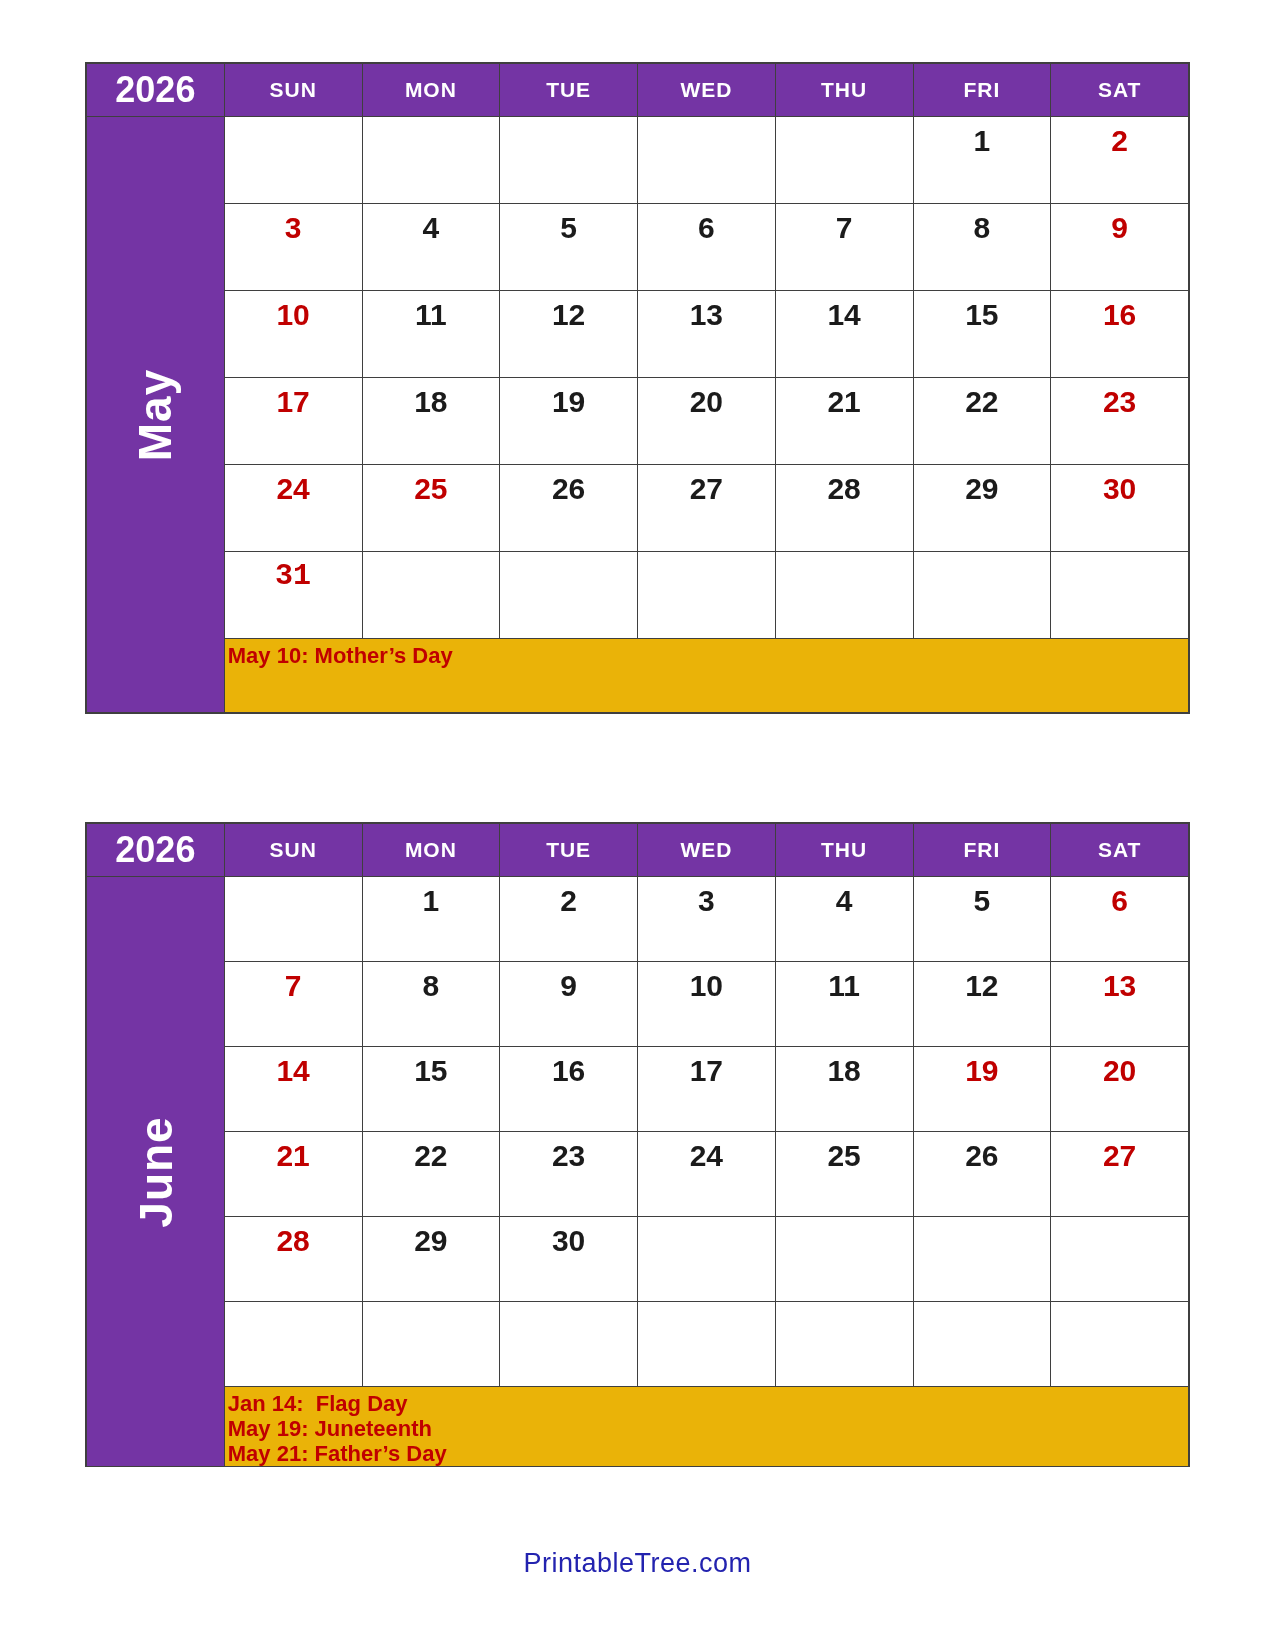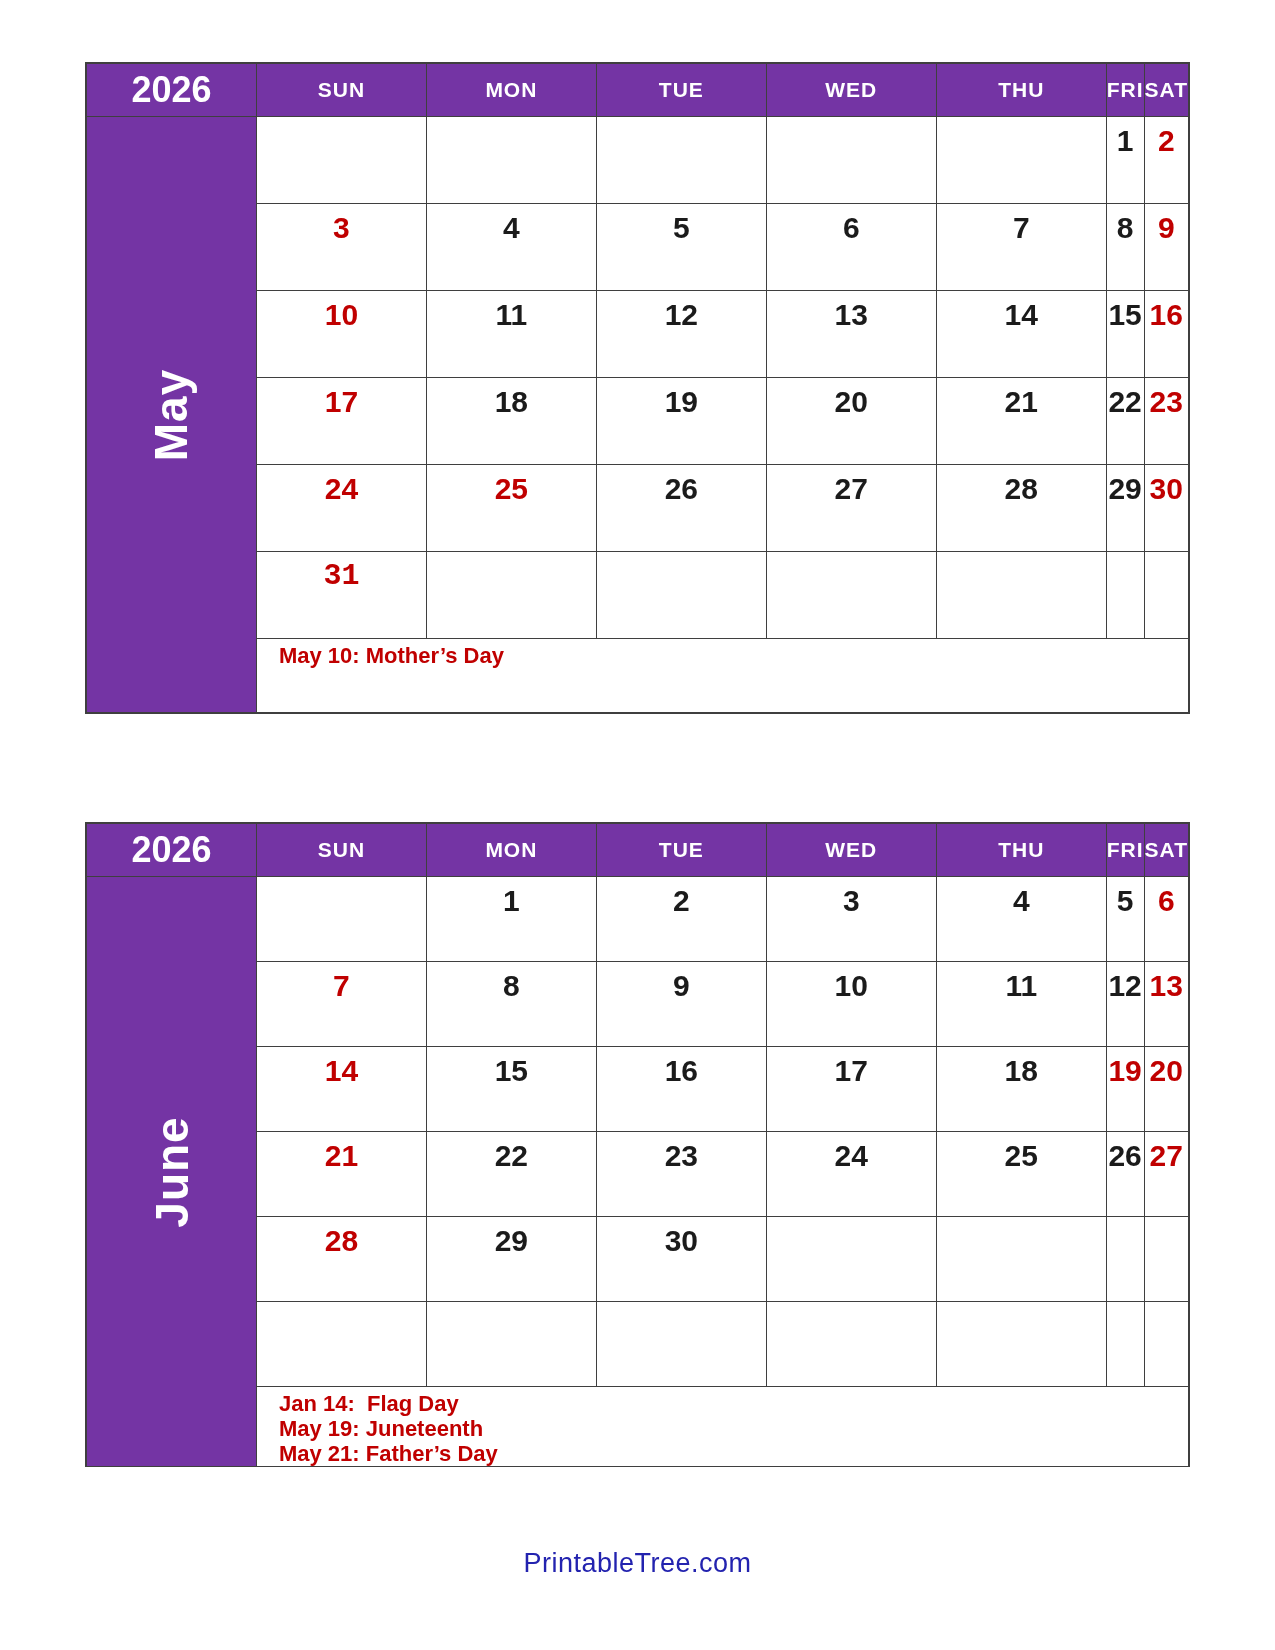--- a/index.html
+++ b/index.html
@@ -4,21 +4,21 @@
 <style>
   * { margin:0; padding:0; box-sizing:border-box; }
   html,body { background:#ffffff; }
   body {
     width:1275px; height:1650px; position:relative;
     font-family:"Liberation Sans", sans-serif;
     overflow:hidden;
   }
   .calendar {
     position:absolute; left:85px; width:1105px;
-    display:grid; grid-template-columns:repeat(6,1fr);
+    display:grid; grid-template-columns:repeat(8,1fr);
     gap:1px; background:var(--grid,#3F3F3F);
     border:2px solid var(--grid,#3F3F3F);
   }
   .calendar.cal-0 { top:62px;  height:652px; grid-template-rows:52px repeat(6,86px) 1fr; }
   .calendar.cal-1 { top:822px; height:645px; grid-template-rows:52px repeat(6,84px) 1fr; }
 
   .year-cell {
     grid-column:1; grid-row:1;
     background:var(--purple,#7434A4); color:#fff;
     font-size:36px; font-weight:bold;
@@ -39,22 +39,22 @@
     color:#fff; font-size:46px; font-weight:bold; letter-spacing:1px;
     transform:rotate(-90deg); white-space:nowrap;
   }
   .date-cell {
     background:#fff; text-align:center; padding-top:9px;
     font-size:30px; font-weight:bold; color:var(--text,#1B1B1B);
     line-height:1;
   }
   .date-cell.red { color:var(--red,#C00000); }
   .holiday-cell {
-    background:#ffffff; grid-column:2 / 9; grid-row:8;
-    padding:4px 8px 0 22px;
+    background:#eab308; grid-column:2 / 9; grid-row:8;
+    padding:4px 8px 0 3px;
   }
   .holiday-line {
     color:var(--red,#C00000); font-weight:bold; font-size:22px;
     line-height:25px; white-space:pre-wrap;
   }
   .footer {
     position:absolute; top:1548px; left:0; width:100%;
     text-align:center;
   }
   .footer-link {

